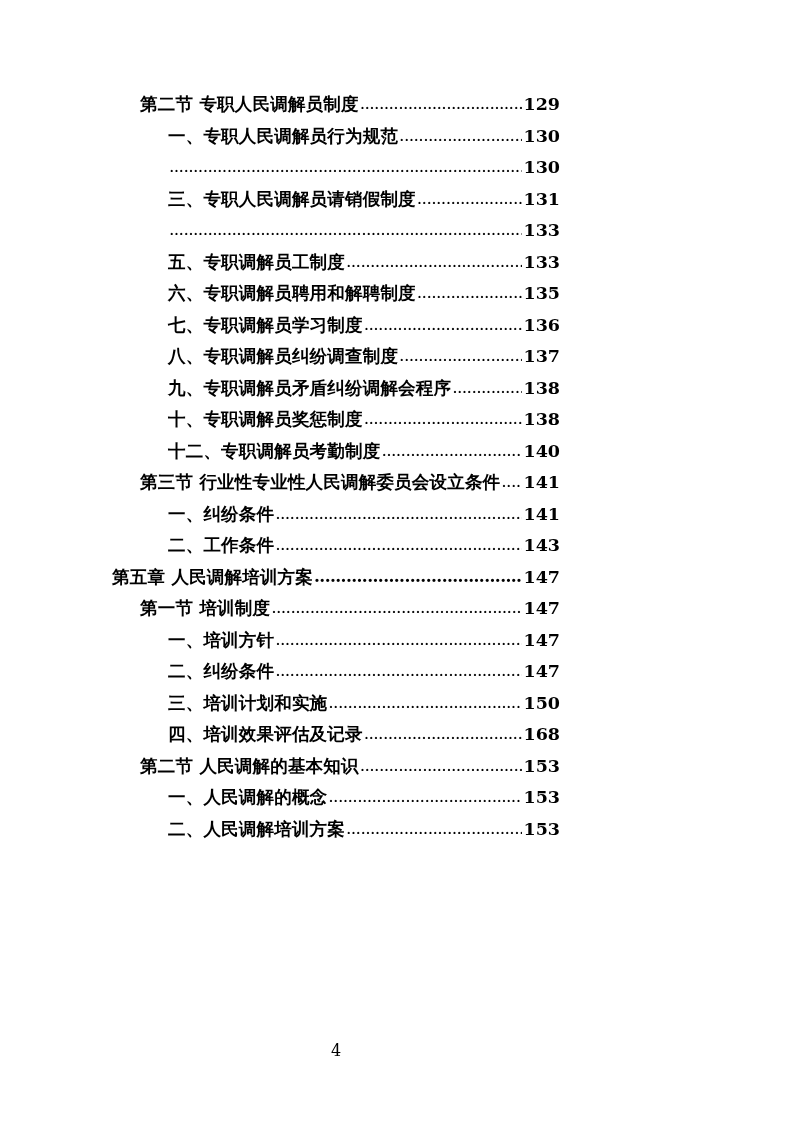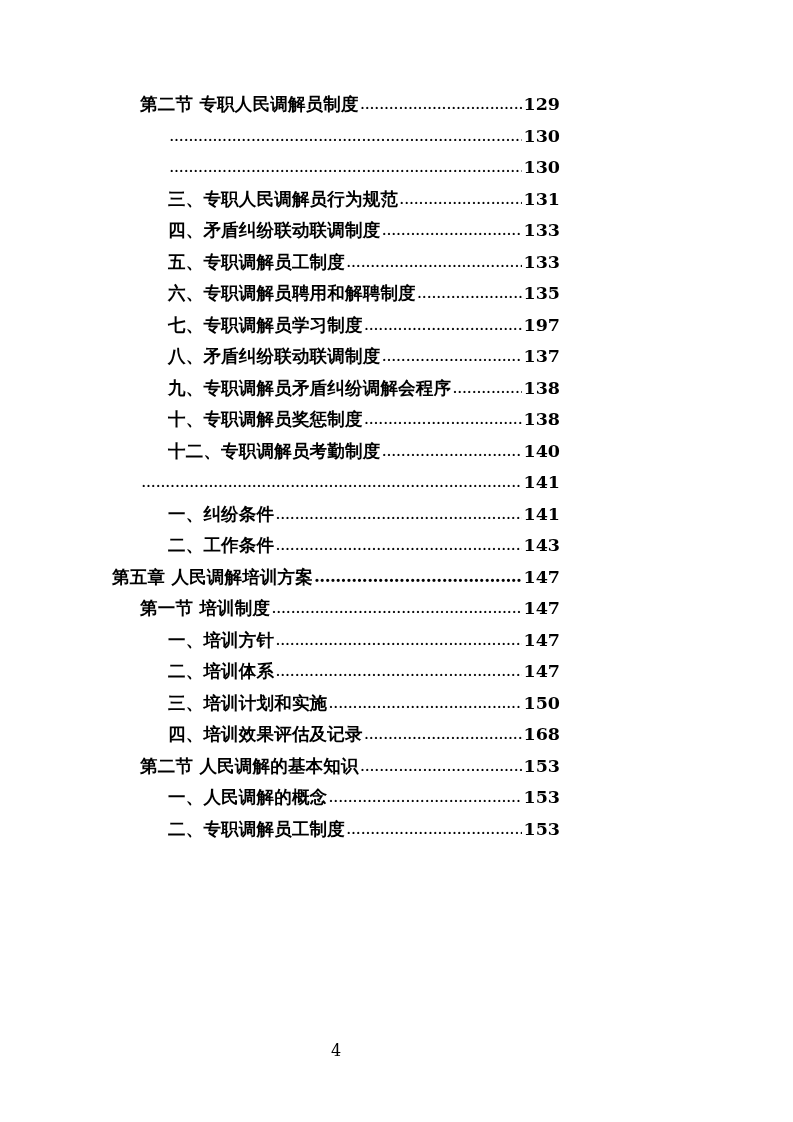--- a/index.html
+++ b/index.html
@@ -75,73 +75,74 @@
 <body>
 
 <div class="page">
   <div class="toc" id="toc-list">
       <div class="toc-entry lvl-section">
         <span class="label bold">第二节  专职人民调解员制度</span>
         <span class="leader">...............................................................................</span>
         <span class="page-no bold">129</span>
       </div>
       <div class="toc-entry lvl-item">
+        <span class="label bold">一、专职人民调解员行为规范</span>
         <span class="leader">...............................................................................</span>
         <span class="page-no bold">130</span>
       </div>
       <div class="toc-entry lvl-item">
         <span class="leader">...............................................................................</span>
         <span class="page-no bold">130</span>
       </div>
       <div class="toc-entry lvl-item">
-        <span class="label bold">三、专职人民调解员行为规范</span>
+        <span class="label bold">三、专职人民调解员请销假制度</span>
         <span class="leader">...............................................................................</span>
         <span class="page-no bold">131</span>
       </div>
       <div class="toc-entry lvl-item">
-        <span class="label bold">四、矛盾纠纷联动联调制度</span>
         <span class="leader">...............................................................................</span>
         <span class="page-no bold">133</span>
       </div>
       <div class="toc-entry lvl-item">
         <span class="label bold">五、专职调解员工制度</span>
         <span class="leader">...............................................................................</span>
         <span class="page-no bold">133</span>
       </div>
       <div class="toc-entry lvl-item">
         <span class="label bold">六、专职调解员聘用和解聘制度</span>
         <span class="leader">...............................................................................</span>
         <span class="page-no bold">135</span>
       </div>
       <div class="toc-entry lvl-item">
         <span class="label bold">七、专职调解员学习制度</span>
         <span class="leader">...............................................................................</span>
-        <span class="page-no bold">197</span>
-      </div>
-      <div class="toc-entry lvl-item">
-        <span class="label bold">八、矛盾纠纷联动联调制度</span>
+        <span class="page-no bold">136</span>
+      </div>
+      <div class="toc-entry lvl-item">
+        <span class="label bold">八、专职调解员纠纷调查制度</span>
         <span class="leader">...............................................................................</span>
         <span class="page-no bold">137</span>
       </div>
       <div class="toc-entry lvl-item">
         <span class="label bold">九、专职调解员矛盾纠纷调解会程序</span>
         <span class="leader">...............................................................................</span>
         <span class="page-no bold">138</span>
       </div>
       <div class="toc-entry lvl-item">
         <span class="label bold">十、专职调解员奖惩制度</span>
         <span class="leader">...............................................................................</span>
         <span class="page-no bold">138</span>
       </div>
       <div class="toc-entry lvl-item">
         <span class="label bold">十二、专职调解员考勤制度</span>
         <span class="leader">...............................................................................</span>
         <span class="page-no bold">140</span>
       </div>
       <div class="toc-entry lvl-section">
+        <span class="label bold">第三节  行业性专业性人民调解委员会设立条件</span>
         <span class="leader">...............................................................................</span>
         <span class="page-no bold">141</span>
       </div>
       <div class="toc-entry lvl-item">
         <span class="label bold">一、纠纷条件</span>
         <span class="leader">...............................................................................</span>
         <span class="page-no bold">141</span>
       </div>
       <div class="toc-entry lvl-item">
         <span class="label bold">二、工作条件</span>
@@ -157,21 +158,21 @@
         <span class="label bold">第一节  培训制度</span>
         <span class="leader">...............................................................................</span>
         <span class="page-no bold">147</span>
       </div>
       <div class="toc-entry lvl-item">
         <span class="label bold">一、培训方针</span>
         <span class="leader">...............................................................................</span>
         <span class="page-no bold">147</span>
       </div>
       <div class="toc-entry lvl-item">
-        <span class="label bold">二、培训体系</span>
+        <span class="label bold">二、纠纷条件</span>
         <span class="leader">...............................................................................</span>
         <span class="page-no bold">147</span>
       </div>
       <div class="toc-entry lvl-item">
         <span class="label bold">三、培训计划和实施</span>
         <span class="leader">...............................................................................</span>
         <span class="page-no bold">150</span>
       </div>
       <div class="toc-entry lvl-item">
         <span class="label bold">四、培训效果评估及记录</span>
@@ -182,19 +183,19 @@
         <span class="label bold">第二节  人民调解的基本知识</span>
         <span class="leader">...............................................................................</span>
         <span class="page-no bold">153</span>
       </div>
       <div class="toc-entry lvl-item">
         <span class="label bold">一、人民调解的概念</span>
         <span class="leader">...............................................................................</span>
         <span class="page-no bold">153</span>
       </div>
       <div class="toc-entry lvl-item">
-        <span class="label bold">二、专职调解员工制度</span>
+        <span class="label bold">二、人民调解培训方案</span>
         <span class="leader">...............................................................................</span>
         <span class="page-no bold">153</span>
       </div>
     </div>
   <div class="footer-page-number">4</div>
 </div>
 
 </body></html>

